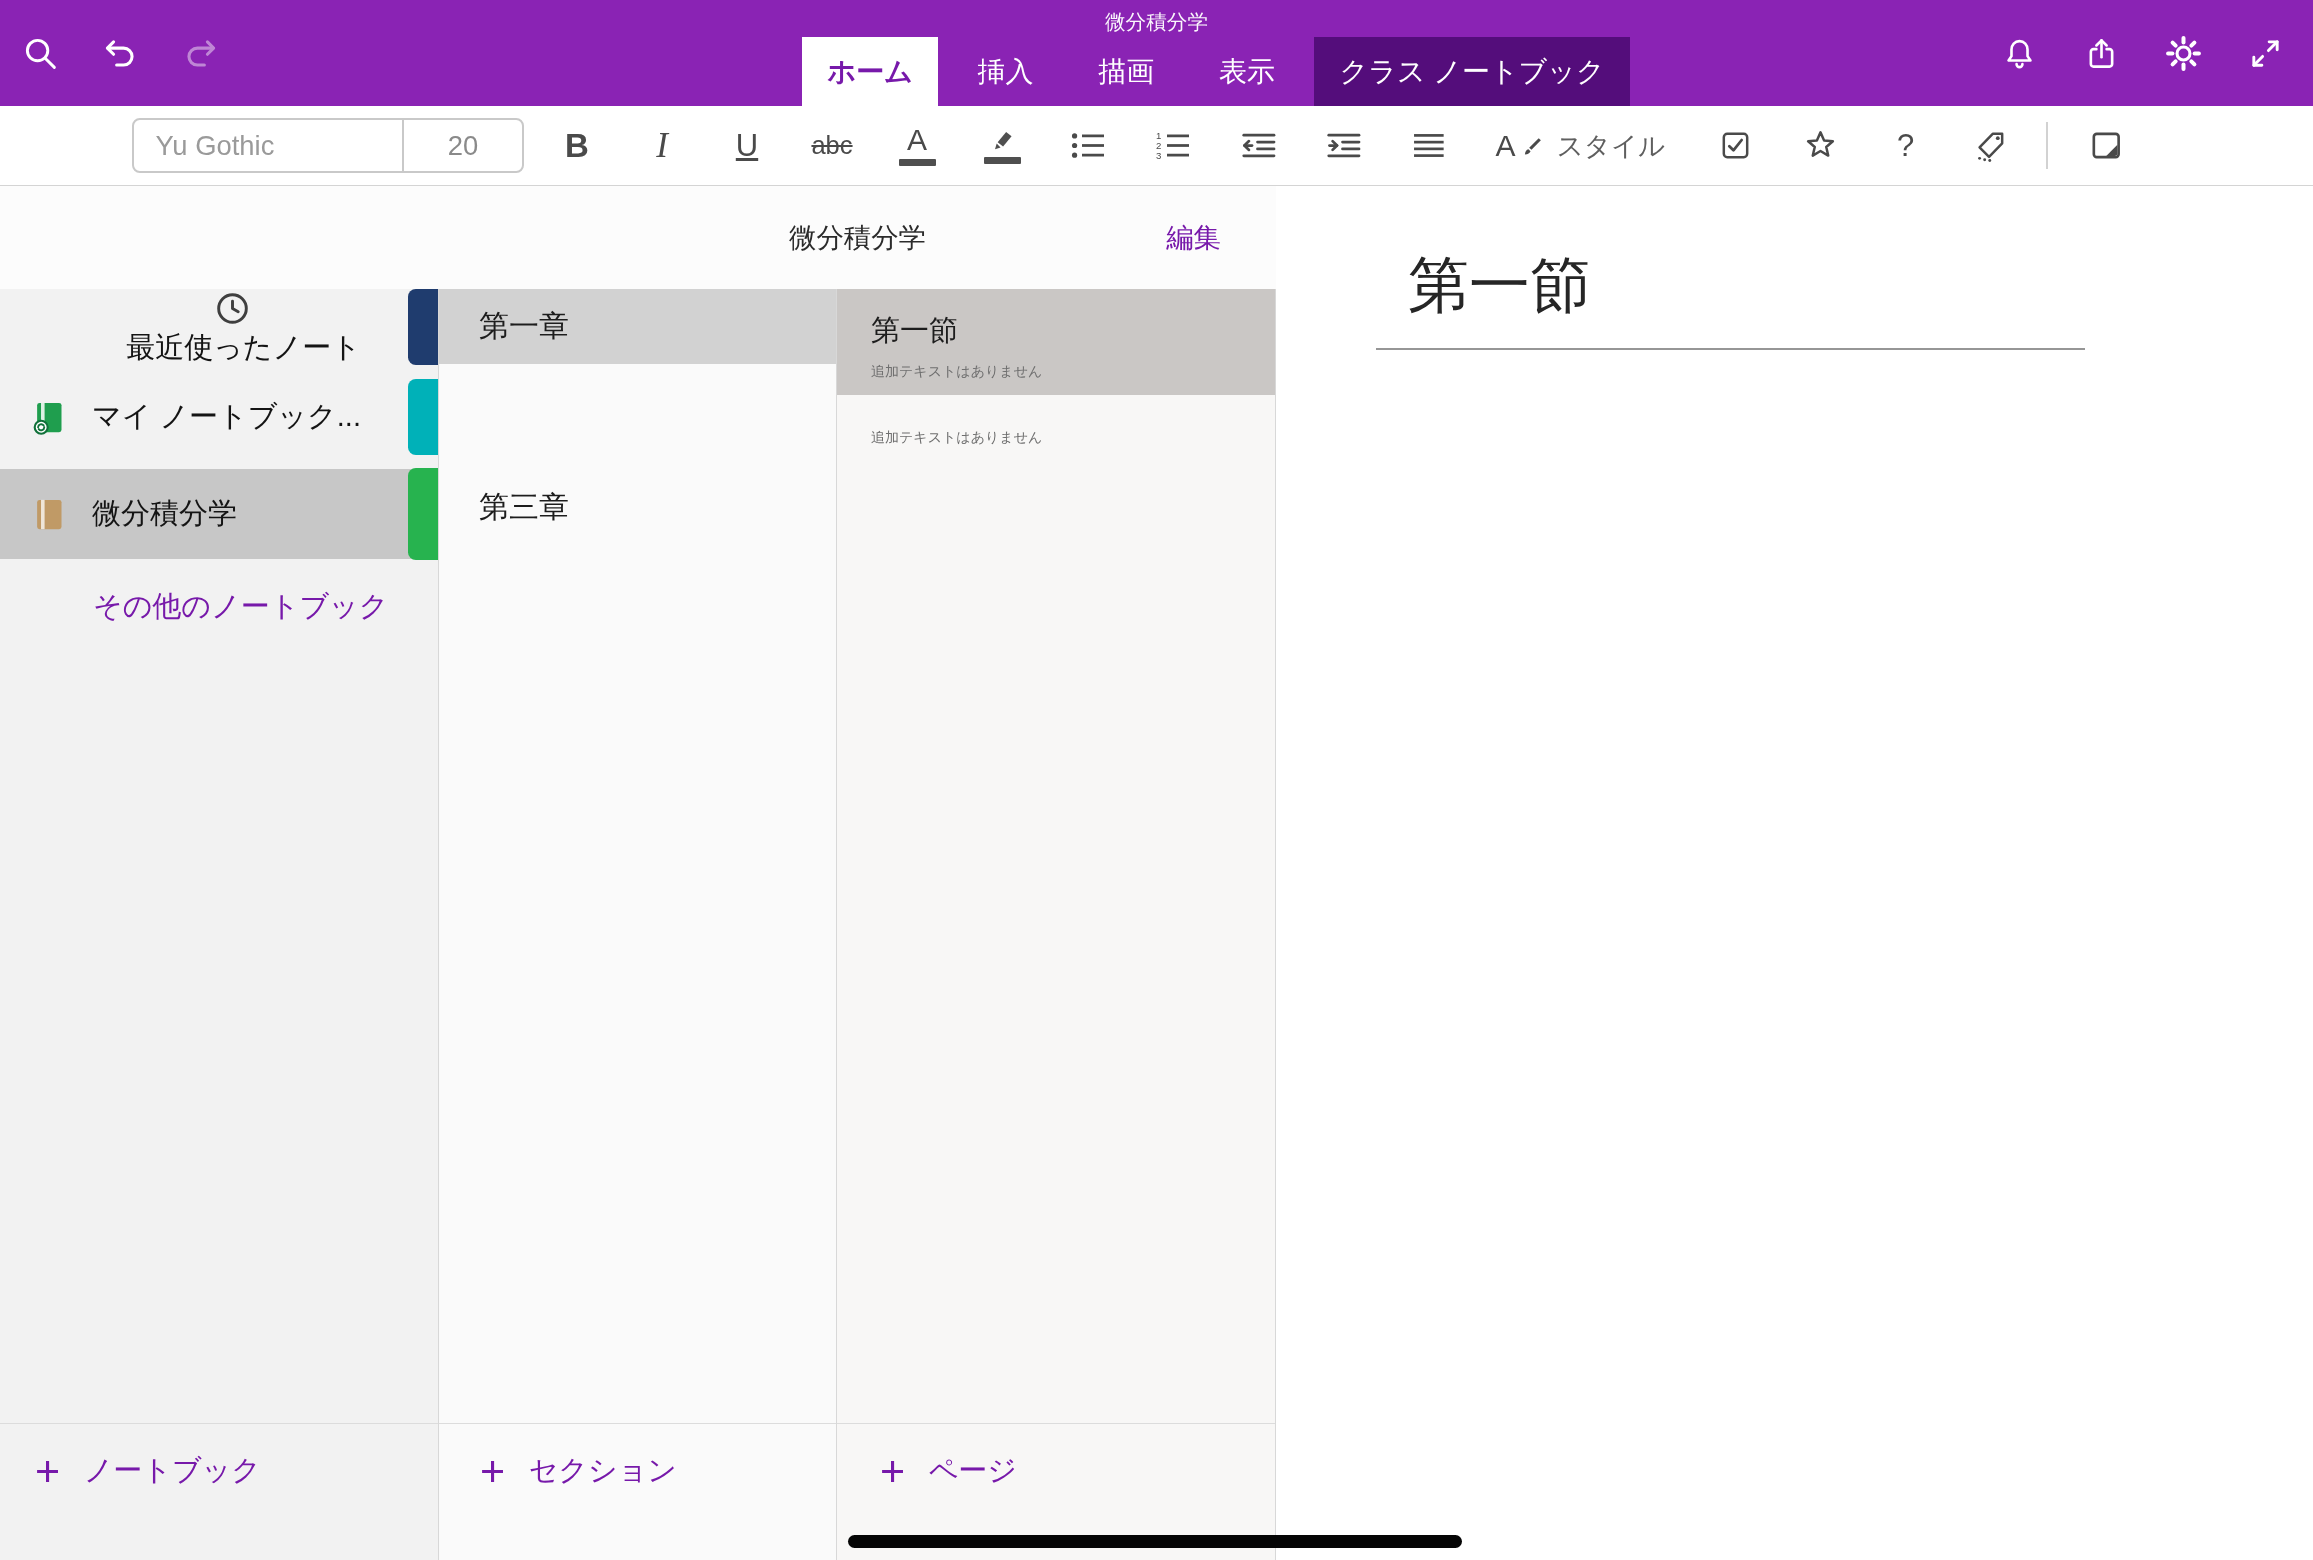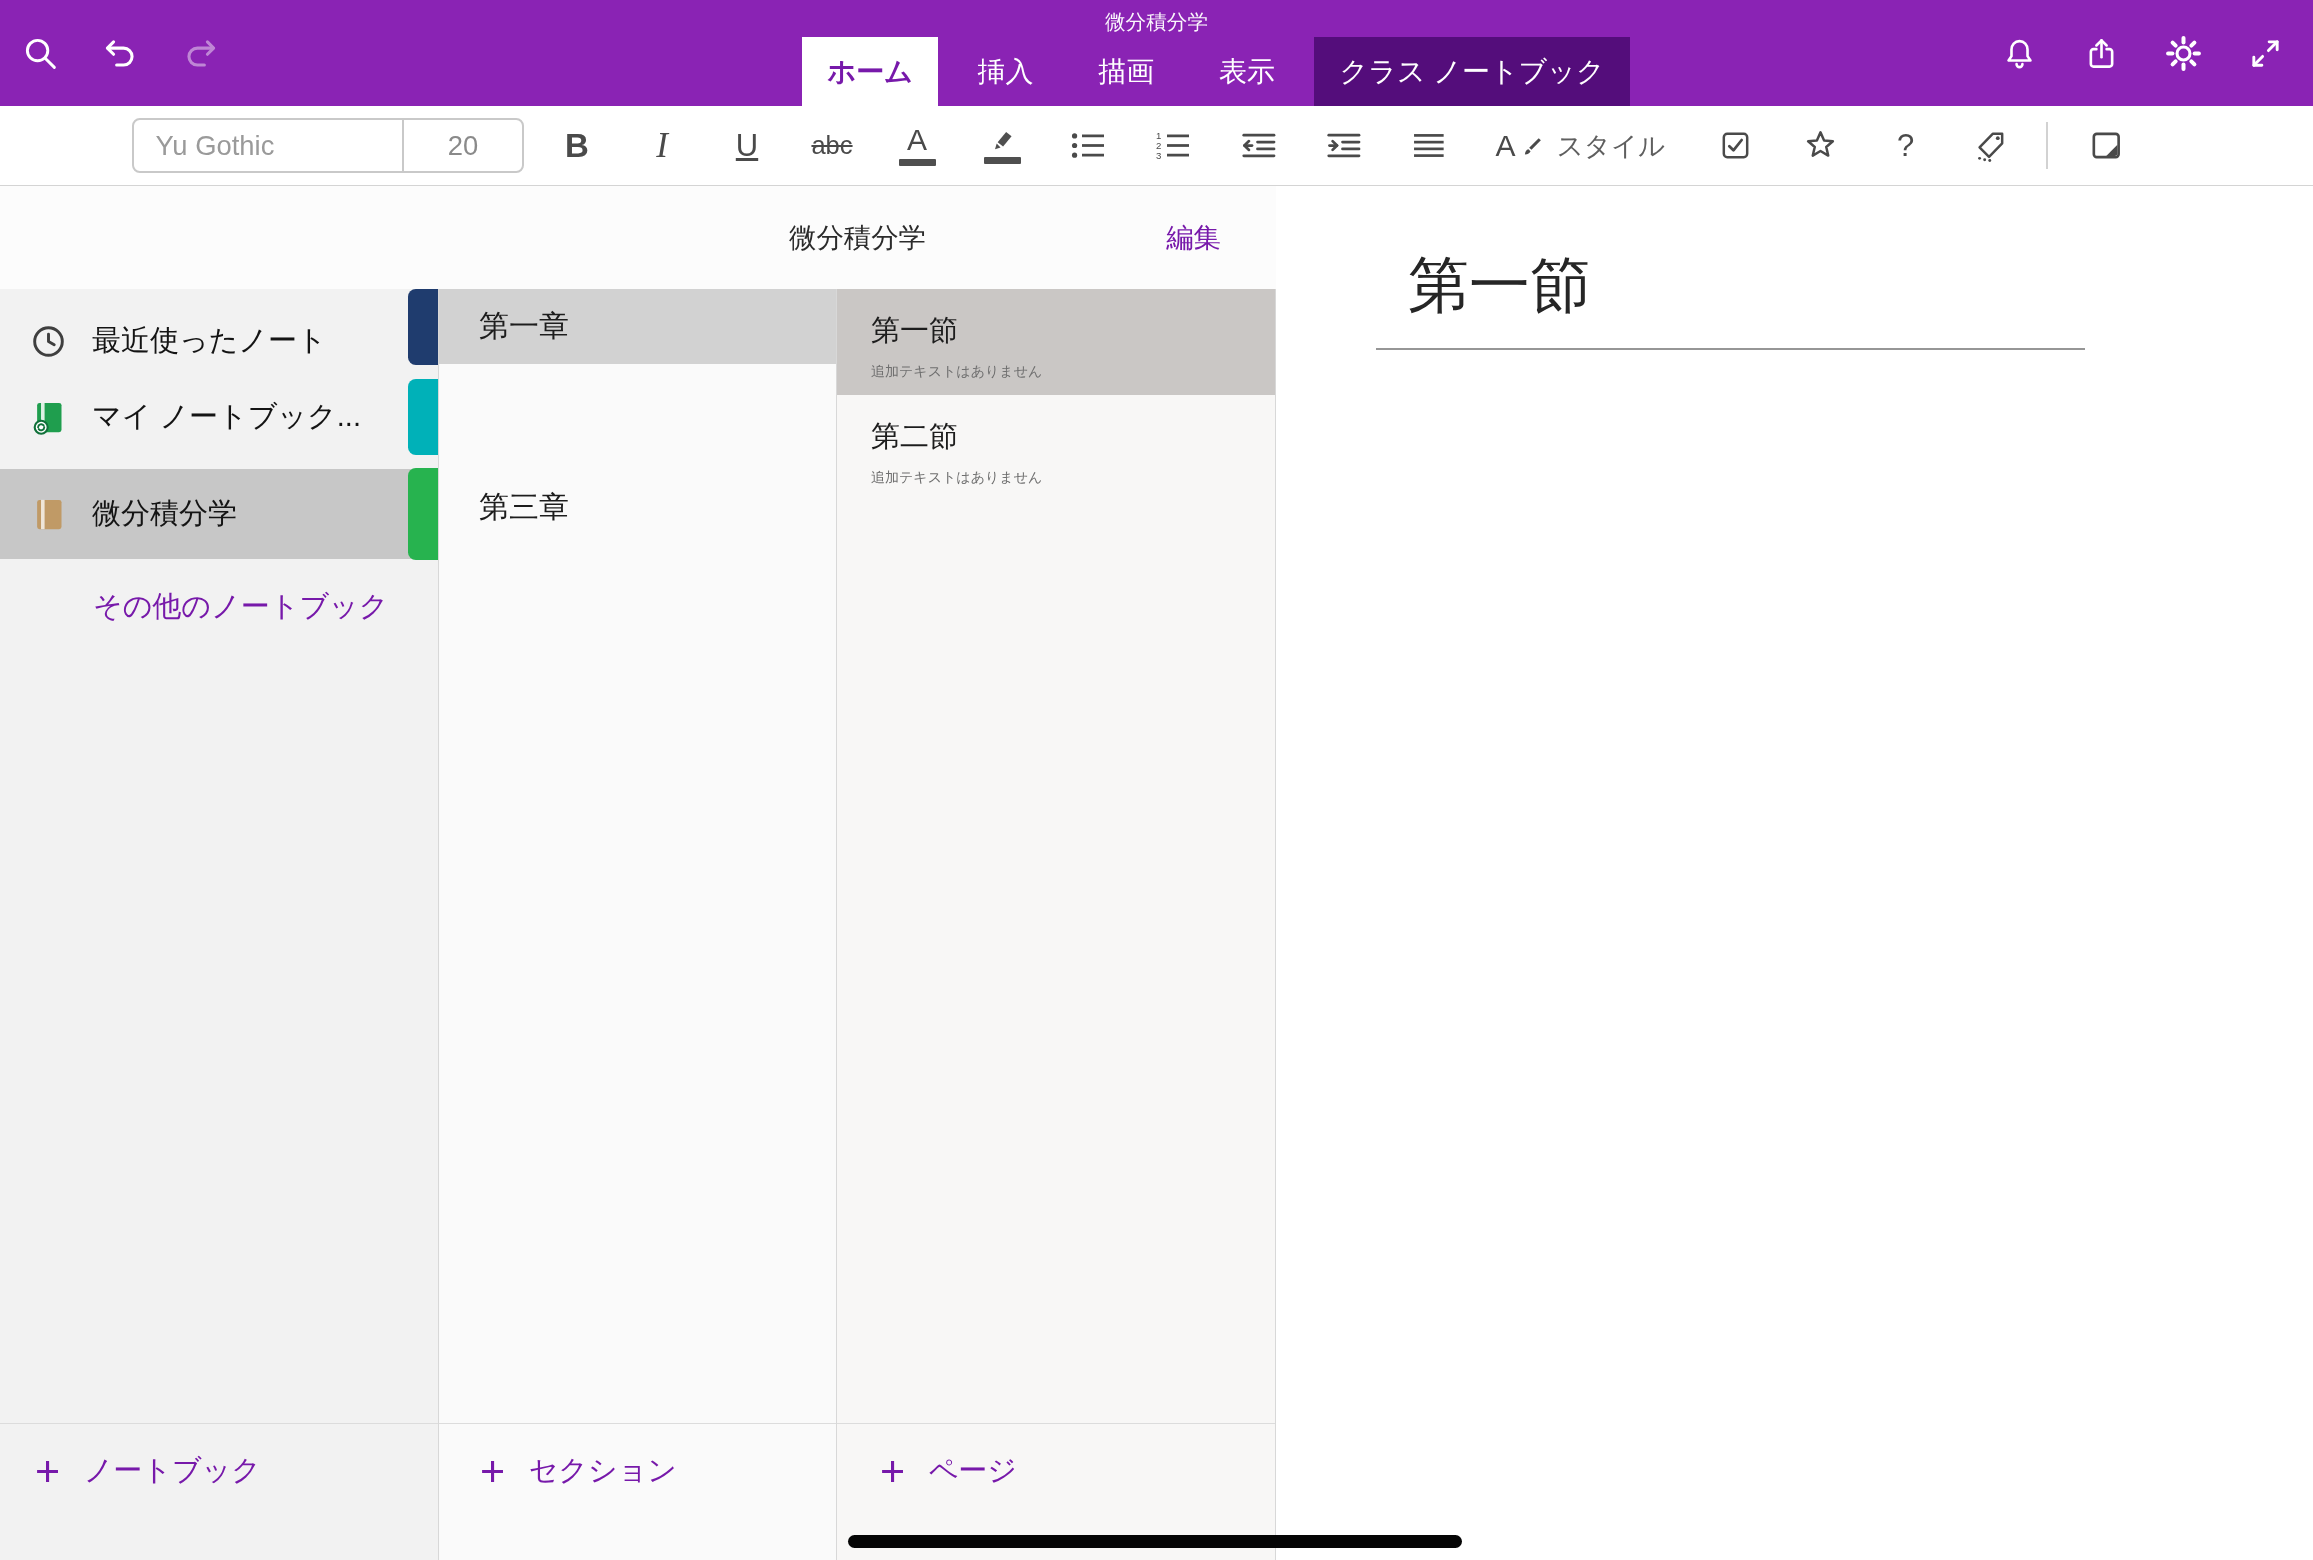--- a/index.html
+++ b/index.html
@@ -291,21 +291,21 @@
       </svg>
   </div>
 </div>
 
 <div class="colheader-strip">
   <div class="colheader-title">微分積分学</div>
   <div class="colheader-edit">編集</div>
 </div>
 
 <div class="sidebar">
-  <div class="sb-row" style="top:117px;height:76px;">
+  <div class="sb-row" style="top:103px;height:76px;flex-direction:column;">
     <span class="sb-icon">
       <svg width="39" height="39" viewBox="0 0 24 24">
           <circle cx="12" cy="12" r="8.5" fill="none" stroke="#3f3f3f" stroke-width="1.8"></circle>
           <path d="M12 7.5 V12 l3.5 2" fill="none" stroke="#3f3f3f" stroke-width="1.8" stroke-linecap="round" stroke-linejoin="round"></path>
         </svg>
     </span>
     <span class="sb-label">最近使ったノート</span>
   </div>
 
   <div class="sb-row" style="top:193px;height:76px;">
@@ -355,21 +355,20 @@
     </div>
   </div>
 </div>
 
 <div class="pagecol">
   <div class="page-row selected" style="top:103px;">
     <div class="page-title">第一節</div>
     <div class="page-sub">追加テキストはありません</div>
   </div>
   <div class="page-row" style="top:209px;">
-    <div class="page-title">第二節</div>
     <div class="page-sub">追加テキストはありません</div>
   </div>
 
   <div class="addbar" style="padding-left:43px;">
     <div class="addbtn">
       <span class="addplus">+</span>
       <span class="addlabel">ページ</span>
     </div>
   </div>
 </div>

